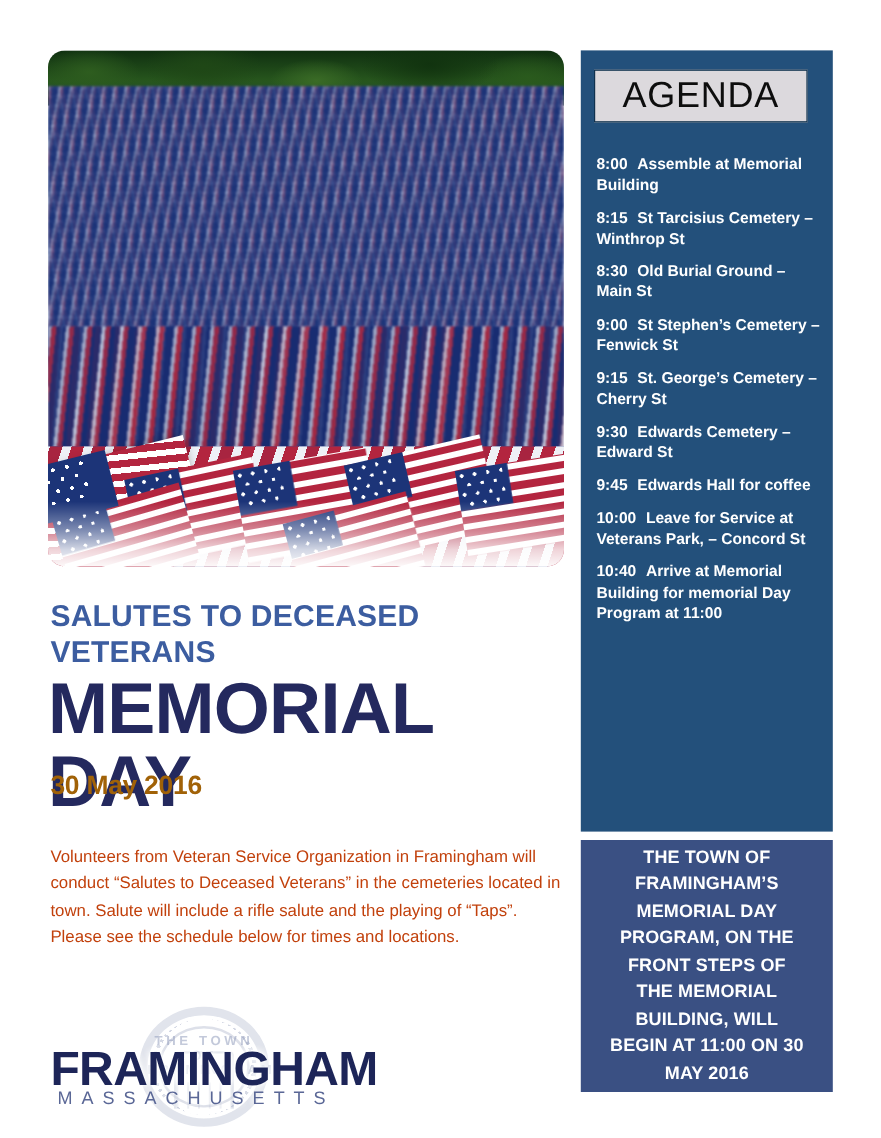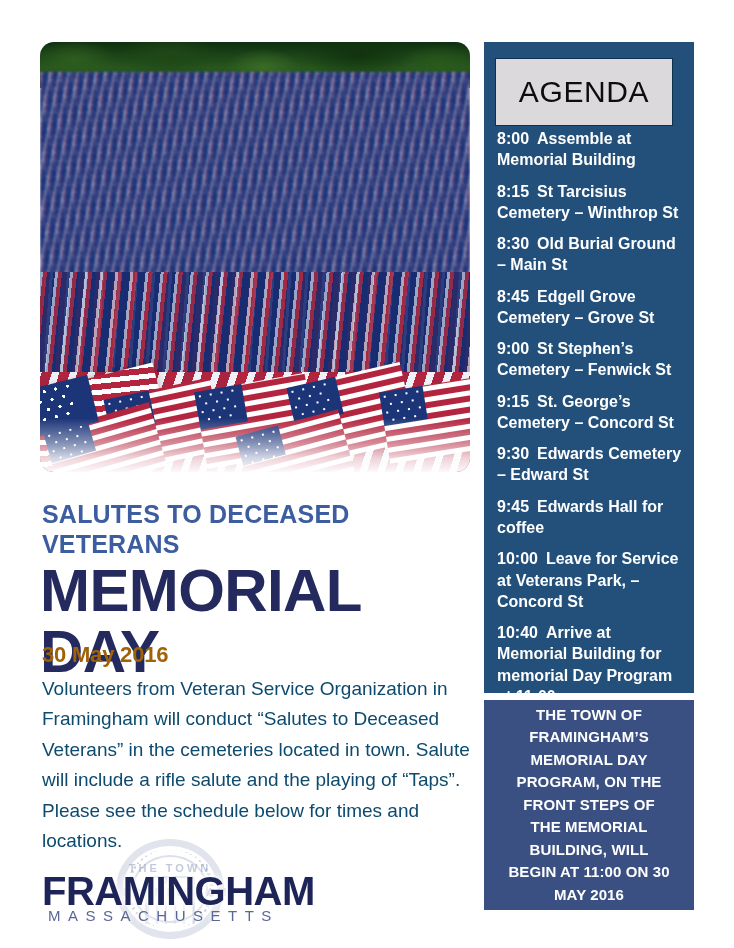--- a/index.html
+++ b/index.html
@@ -216,25 +216,25 @@
     left: 2px;
     top: 600px;
     font-size: 22px;
     font-weight: bold;
     letter-spacing: -0.2px;
     color: #a16207;
   }
   .body-copy {
     position: absolute;
     left: 2px;
-    top: 632px;
+    top: 660px;
     width: 428px;
-    font-size: 19px;
+    font-size: 14px;
     line-height: 1.60;
-    color: #0c4a6e;
+    color: #c2410c;
   }
 
   
   .logo {
     position: absolute;
     left: 2px;
     top: 795px;
     width: 300px;
     height: 105px;
   }
@@ -315,41 +315,41 @@
     width: 210px;
     height: 651px;
     background: #23507b;
     box-sizing: border-box;
   }
   .agenda-header {
     position: absolute;
     left: 11px;
     top: 16px;
     width: 178px;
-    height: 68px;
+    height: 44px;
     background: #dcd9dd;
     border: 1.6px solid #10314e;
     box-sizing: border-box;
     display: flex;
     align-items: center;
     justify-content: center;
   }
   .agenda-header span {
     font-size: 30px;
     color: #0d0d0d;
     letter-spacing: 0.6px;
   }
   .agenda-list {
     position: absolute;
     left: 13px;
     top: 86px;
     width: 188px;
   }
   .agenda-item {
-    font-size: 16px;
+    font-size: 13px;
     font-weight: bold;
     line-height: 1.33;
     color: #ffffff;
     margin-bottom: 10px;
   }
   .agenda-item .t {
     display: inline;
     margin-right: 8px;
   }
 
@@ -433,23 +433,22 @@
 </div>
 
 <div class="agenda-panel">
   <div class="agenda-header">
     <span>AGENDA</span>
   </div>
   <div class="agenda-list" id="agenda-list">
       <div class="agenda-item"><span class="t">8:00</span><span>Assemble at Memorial Building</span></div>
       <div class="agenda-item"><span class="t">8:15</span><span>St Tarcisius Cemetery – Winthrop St</span></div>
       <div class="agenda-item"><span class="t">8:30</span><span>Old Burial Ground – Main St</span></div>
-      <div class="agenda-item"><span class="t">8:45</span><span>Edgell Grove Cemetery – Grove St</span></div>
       <div class="agenda-item"><span class="t">9:00</span><span>St Stephen’s Cemetery – Fenwick St</span></div>
-      <div class="agenda-item"><span class="t">9:15</span><span>St. George’s Cemetery – Concord St</span></div>
+      <div class="agenda-item"><span class="t">9:15</span><span>St. George’s Cemetery – Cherry St</span></div>
       <div class="agenda-item"><span class="t">9:30</span><span>Edwards Cemetery – Edward St</span></div>
       <div class="agenda-item"><span class="t">9:45</span><span>Edwards Hall for coffee</span></div>
       <div class="agenda-item"><span class="t">10:00</span><span>Leave for Service at Veterans Park, – Concord St</span></div>
       <div class="agenda-item"><span class="t">10:40</span><span>Arrive at Memorial Building for memorial Day Program at 11:00</span></div>
     </div>
 </div>
 
 <div class="program-box">
   <p>THE TOWN OF FRAMINGHAM’S MEMORIAL DAY PROGRAM, ON THE FRONT STEPS OF THE MEMORIAL BUILDING, WILL BEGIN AT 11:00 ON 30 MAY 2016</p>
 </div>

